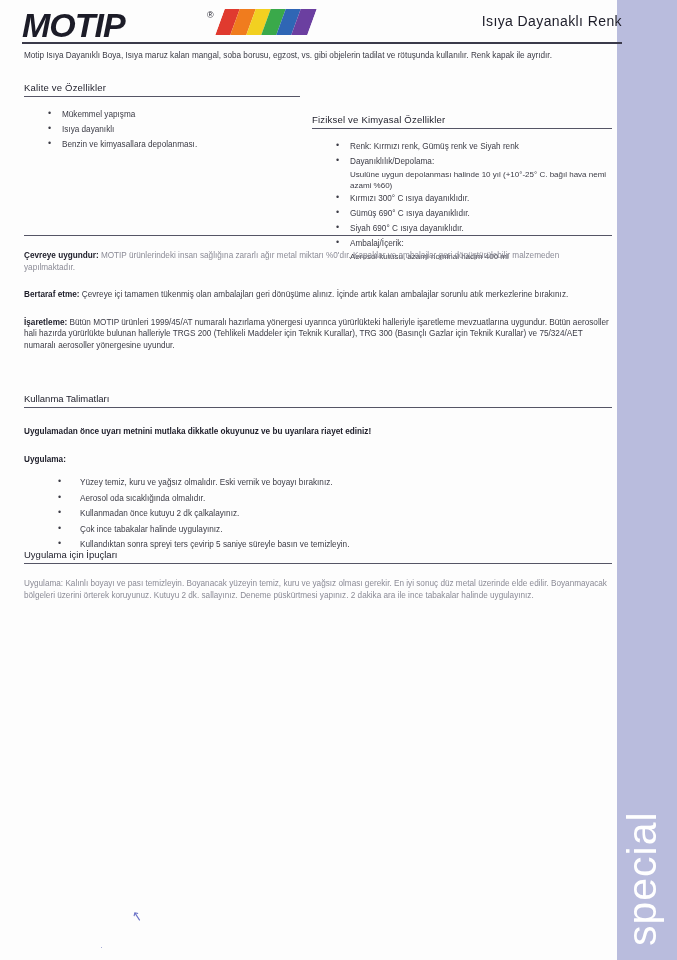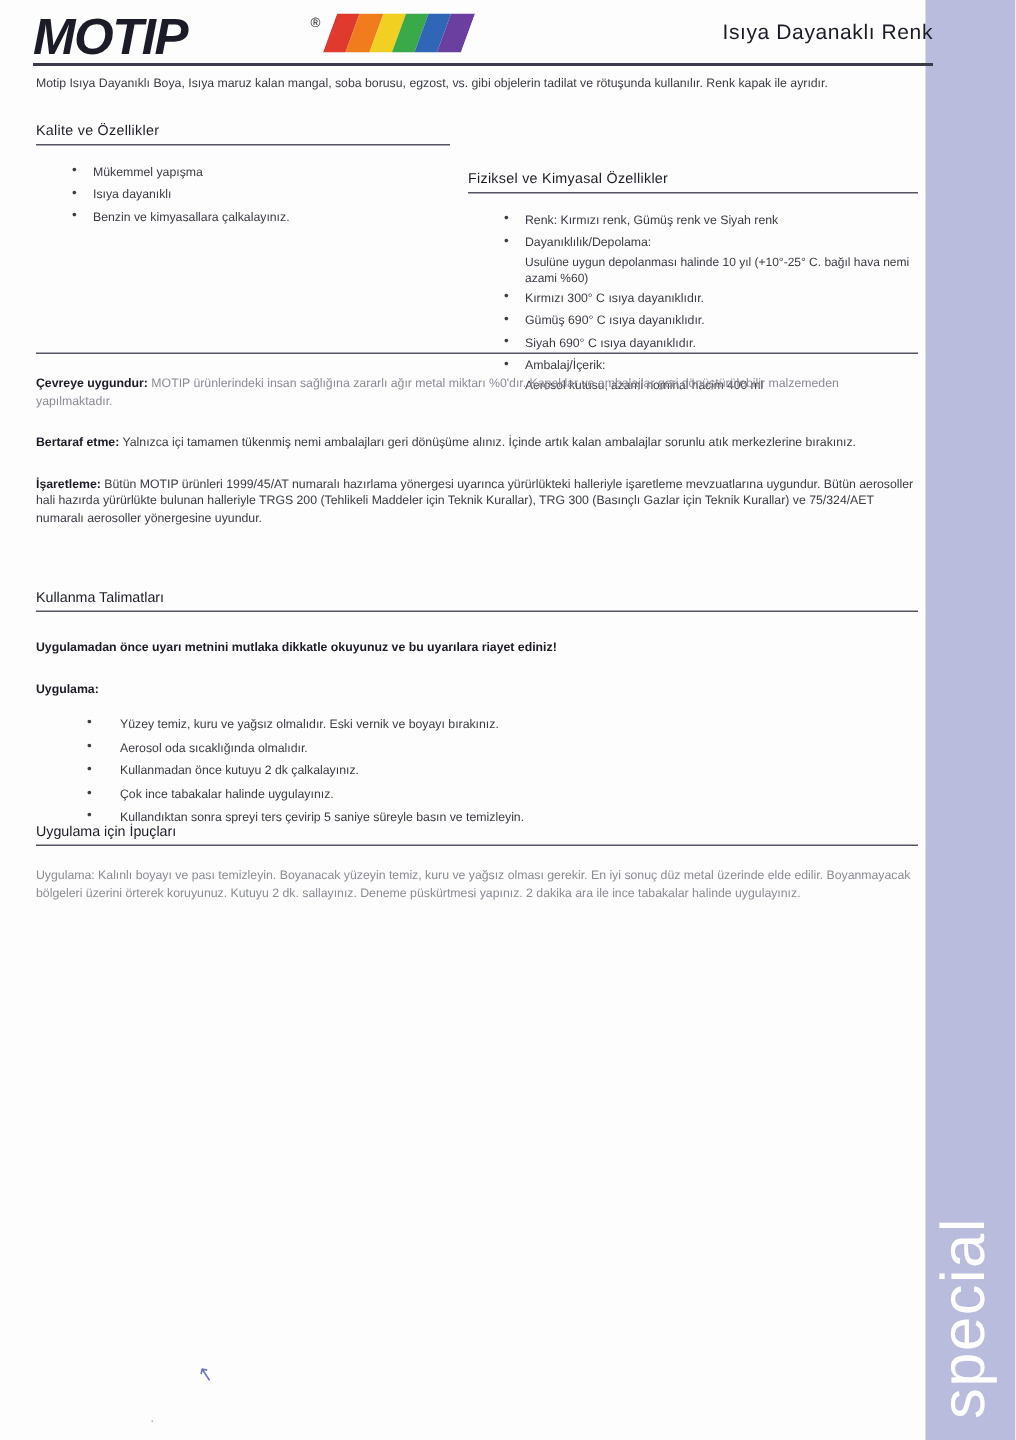--- a/index.html
+++ b/index.html
@@ -255,21 +255,21 @@
   <div class="header-rule"></div>
 
   <div class="intro">Motip Isıya Dayanıklı Boya, Isıya maruz kalan mangal, soba borusu, egzost, vs. gibi objelerin tadilat ve rötuşunda kullanılır. Renk kapak ile ayrıdır.</div>
 
   <div class="col-left">
     <div class="sec-title">Kalite ve Özellikler</div>
     <div class="rule"></div>
     <ul class="bullets">
       <li>Mükemmel yapışma</li>
       <li>Isıya dayanıklı</li>
-      <li>Benzin ve kimyasallara çalkalayınız.</li>
+      <li>Benzin ve kimyasallara depolanması.</li>
     </ul>
   </div>
 
   <div class="col-right">
     <div class="sec-title">Fiziksel ve Kimyasal Özellikler</div>
     <div class="rule"></div>
     <ul class="bullets">
       <li>
         <span>Renk: Kırmızı renk, Gümüş renk ve Siyah renk</span>
       </li>
@@ -293,21 +293,21 @@
       </li>
     </ul>
   </div>
 
   <div class="block" style="top:232px">
     <div class="rule"></div>
     <div class="para" style="margin-top:14px">
       <b>Çevreye uygundur:</b><span class="grey"> MOTIP ürünlerindeki insan sağlığına zararlı ağır metal miktarı %0'dır. Kapaklar ve ambalajlar geri dönüştürülebilir malzemeden yapılmaktadır.</span>
     </div>
     <div class="para" style="margin-top:16px">
-      <b>Bertaraf etme:</b><span> Yalnızca içi tamamen tükenmiş nemi ambalajları geri dönüşüme alınız. İçinde artık kalan ambalajlar sorunlu atık merkezlerine bırakınız.</span>
+      <b>Bertaraf etme:</b><span> Çevreye içi tamamen tükenmiş olan ambalajları geri dönüşüme alınız. İçinde artık kalan ambalajlar sorunlu atık merkezlerine bırakınız.</span>
     </div>
     <div class="para" style="margin-top:16px">
       <b>İşaretleme:</b><span> Bütün MOTIP  ürünleri 1999/45/AT numaralı hazırlama yönergesi uyarınca yürürlükteki halleriyle işaretleme mevzuatlarına uygundur. Bütün aerosoller hali hazırda yürürlükte bulunan halleriyle TRGS 200 (Tehlikeli Maddeler için Teknik Kurallar), TRG 300 (Basınçlı Gazlar için Teknik Kurallar) ve 75/324/AET numaralı aerosoller yönergesine uyundur.</span>
     </div>
   </div>
 
   <div class="block" style="top:393px">
     <div class="blk-head">Kullanma Talimatları</div>
     <div class="rule"></div>
     <div class="para" style="margin-top:18px;font-weight:bold;color:#1c1c28">Uygulamadan önce uyarı metnini mutlaka dikkatle okuyunuz ve bu uyarılara riayet ediniz!</div>

